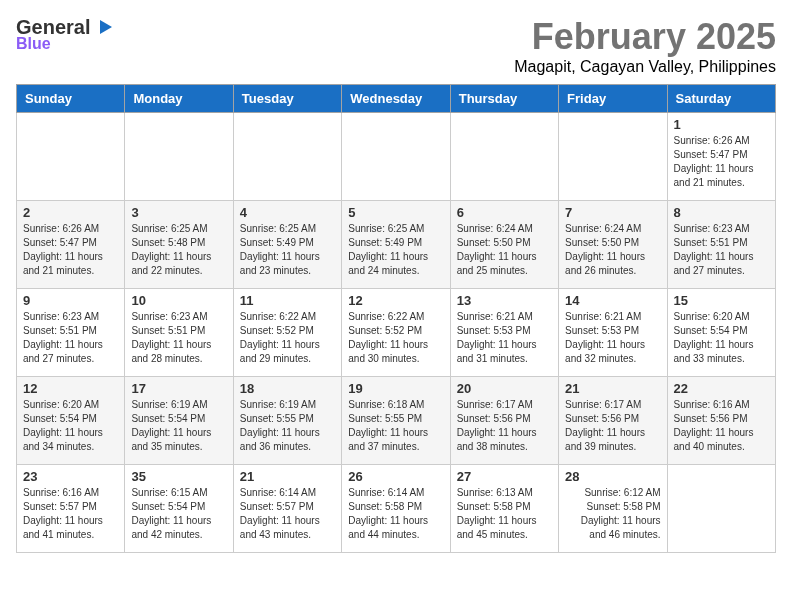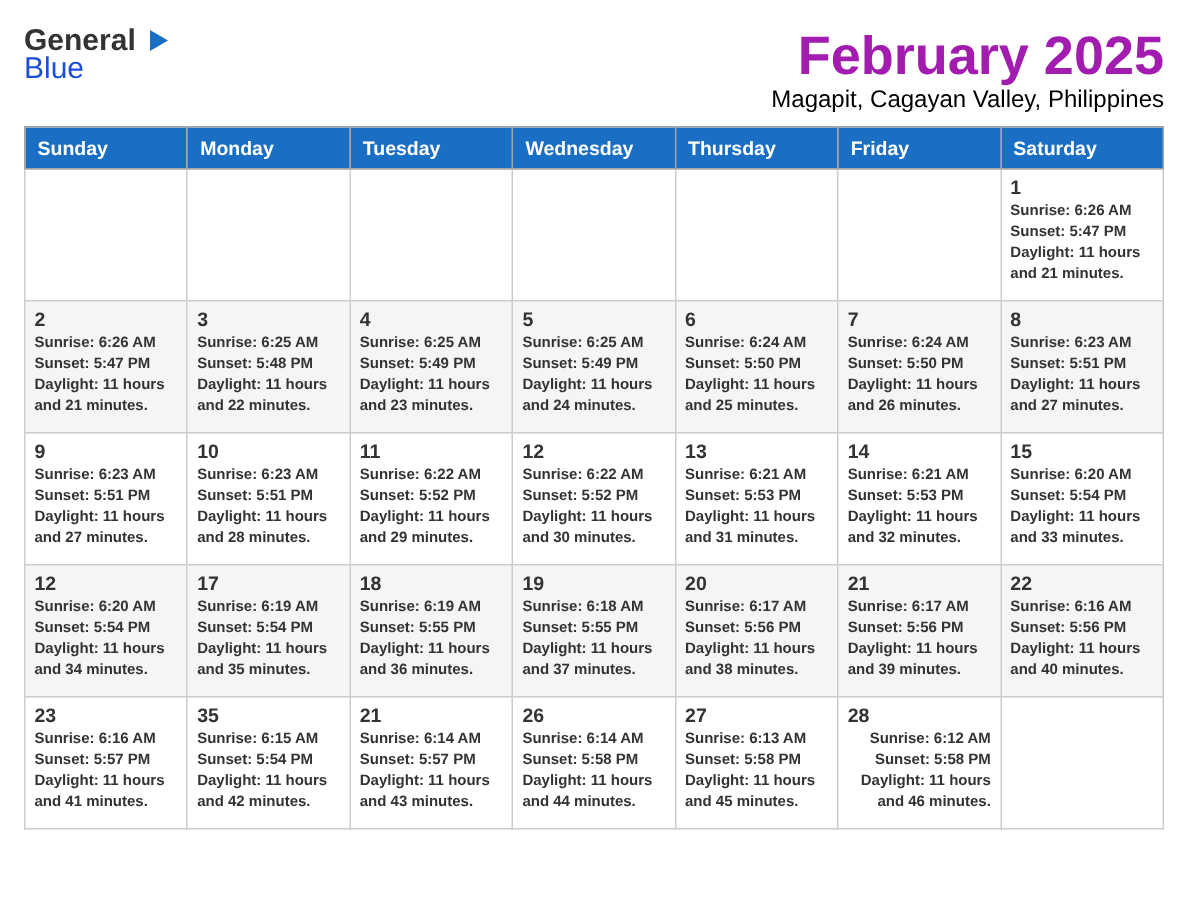--- a/index.html
+++ b/index.html
@@ -24,21 +24,21 @@
     .logo-row {
       display: flex;
       align-items: center;
     }
     .title-section {
       text-align: right;
     }
     .main-title {
       font-size: 36px;
       font-weight: bold;
-      color: #a21caf;
+      color: #737373;
     }
     .subtitle {
       font-size: 16px;
       color: #000000;
     }
     .calendar-table {
       width: 100%;
       border-collapse: collapse;
       table-layout: fixed;
     }
@@ -65,38 +65,37 @@
       font-size: 13px;
       font-weight: bold;
       color: #333;
       display: block;
       margin-bottom: 2px;
     }
     .day-info {
       font-size: 10px;
       color: #333;
       line-height: 1.4;
-      font-weight: bold;
     }
     .empty-cell {
       background: #fff;
     }
   </style>
 </head>
 <body>
 
 <div class="header-section">
   <div class="logo">
     <div class="logo-row">
       <span style="font-size:20px;font-weight:bold;color:#333;">General</span>
       <svg width="22" height="22" viewBox="0 0 22 22" style="margin-left:2px;margin-top:-2px;">
         <polygon points="8,4 20,11 8,18" fill="#1a6fc4"></polygon>
       </svg>
     </div>
-    <span style="font-size:20px;font-weight:normal;color:#1d4ed8;margin-top:-4px;">Blue</span>
+    <span style="font-size:16px;font-weight:bold;color:#8b5cf6;margin-top:-4px;">Blue</span>
   </div>
   <div class="title-section">
     <div class="main-title">February 2025</div>
     <div class="subtitle">Magapit, Cagayan Valley, Philippines</div>
   </div>
 </div>
 
 <table class="calendar-table">
   <thead>
     <tr>

